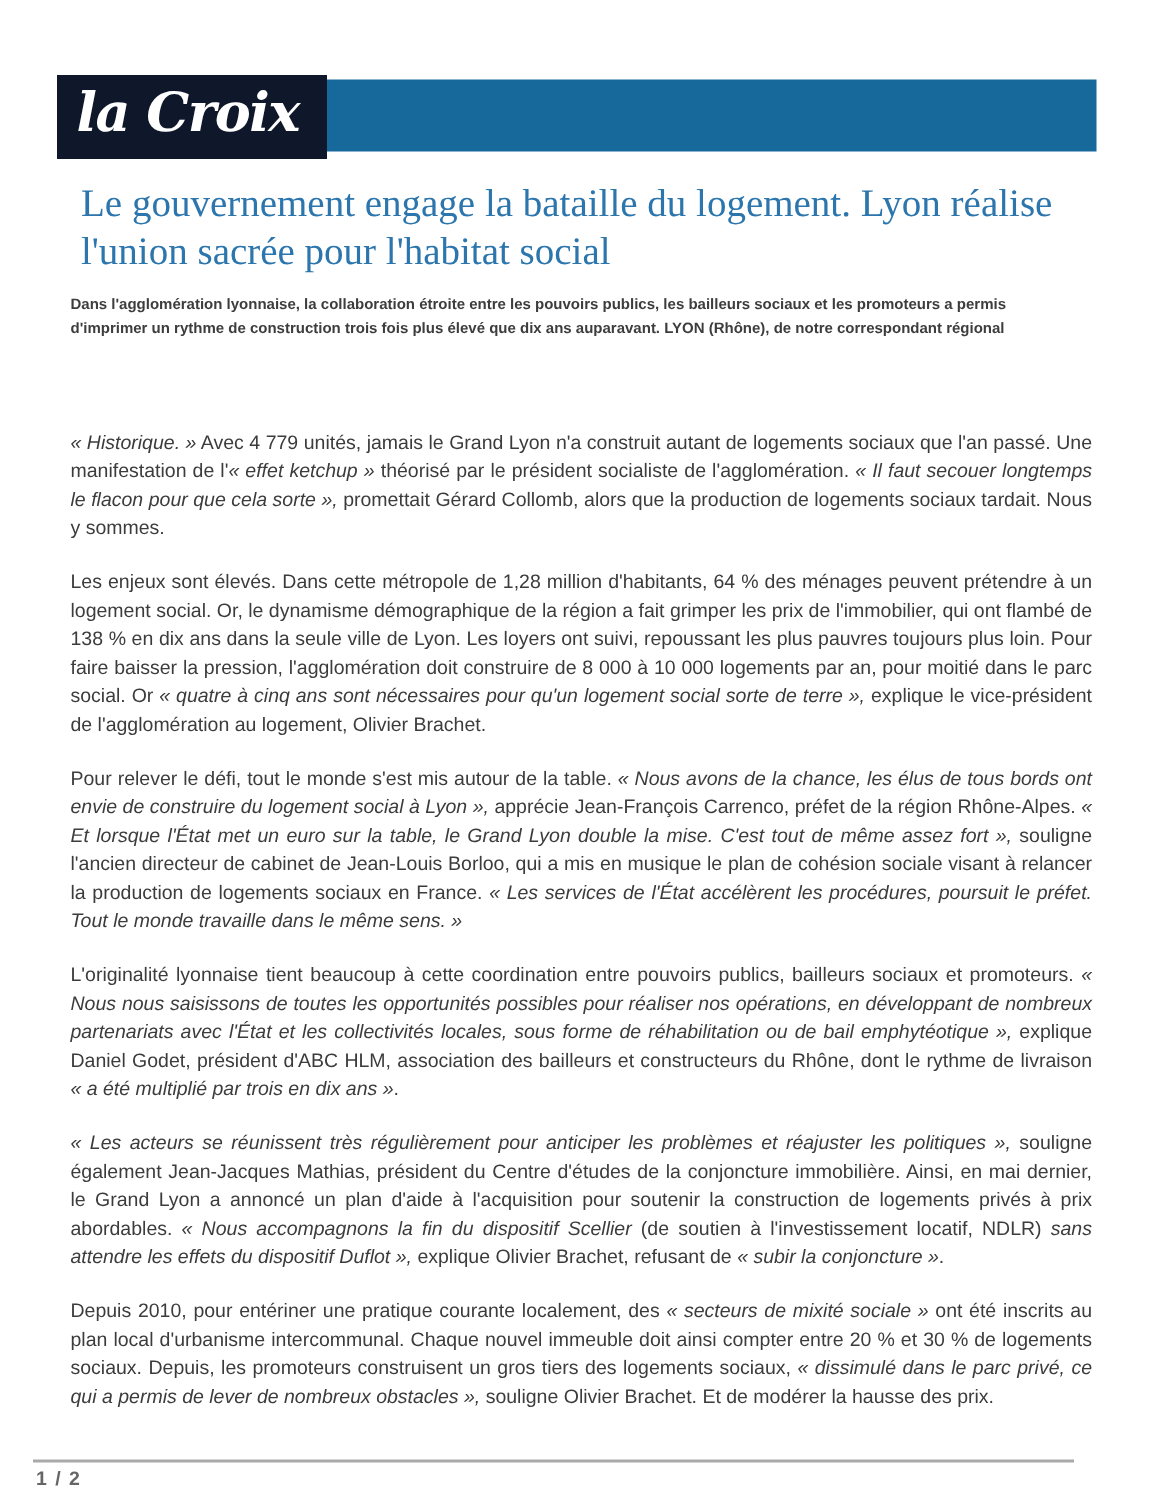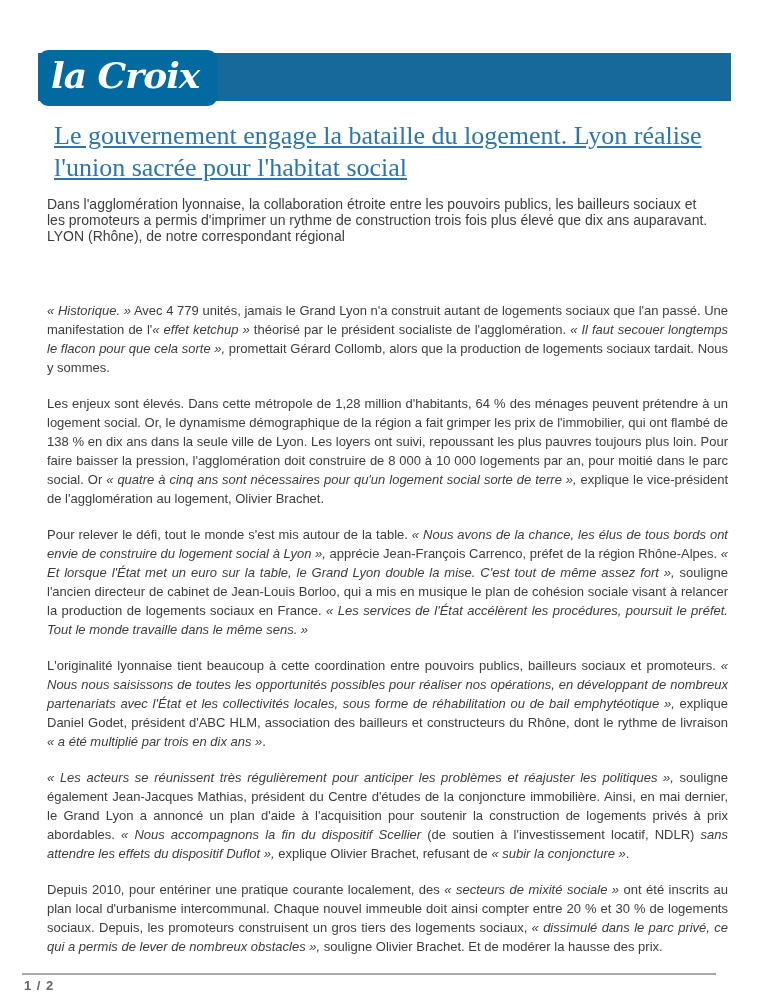--- a/index.html
+++ b/index.html
@@ -38,27 +38,27 @@
     position: absolute; left: 47px; top: 120px;
     width: 681px;
   }
   h1.headline {
     margin: 0 0 12px 7px;
     max-width: 662px;
     font-family: "Liberation Serif", serif;
     font-weight: 400;
     font-size: 26px; line-height: 32px;
     color: #2c76ad;
-    text-decoration: underline;
   }
   .lead {
     margin: 10px 0 0 0;
-    font-size: 14px; line-height: 16px;
+    font-size: 10px; line-height: 16px;
     color: #3d3d3d;
     max-width: 670px;
+    font-weight: bold;
   }
   .body-text {
     margin-top: 57px;
     font-size: 13px; line-height: 19px;
     color: #3c3c3c;
     text-align: justify;
   }
   .body-text p { margin: 0 0 17px 0; }
   .it { font-style: italic; }
 
@@ -72,21 +72,21 @@
     position: absolute; left: 24px; top: 978px;
     font-size: 13px; font-weight: bold;
     color: #666666;
     letter-spacing: 1px;
   }
 </style>
 </head>
 <body>
 
 <div class="masthead-bar" style="background: rgb(23, 105, 156);"></div>
-<div class="masthead-logo" style="background: #0369a1; border-radius: 11px;">
+<div class="masthead-logo" style="background: #0f172a;">
   <span class="brand">la Croix</span>
 </div>
 
 <div class="article">
   <h1 class="headline" style="color: rgb(44, 118, 173);">Le gouvernement engage la bataille du logement. Lyon réalise l'union sacrée pour l'habitat social</h1>
   <p class="lead">Dans l'agglomération lyonnaise, la collaboration étroite entre les pouvoirs publics, les bailleurs sociaux et les promoteurs a permis d'imprimer un rythme de construction trois fois plus élevé que dix ans auparavant. LYON (Rhône), de notre correspondant régional</p>
   <div class="body-text" style="color: rgb(60, 60, 60);">
       <p><span class="it">« Historique. »</span><span> Avec 4 779 unités, jamais le Grand Lyon n'a construit autant de logements sociaux que l'an passé. Une manifestation de l'</span><span class="it">« effet ketchup »</span><span> théorisé par le président socialiste de l'agglomération. </span><span class="it">« Il faut secouer longtemps le flacon pour que cela sorte »,</span><span> promettait Gérard Collomb, alors que la production de logements sociaux tardait. Nous y sommes.</span></p>
       <p><span>Les enjeux sont élevés. Dans cette métropole de 1,28 million d'habitants, 64 % des ménages peuvent prétendre à un logement social. Or, le dynamisme démographique de la région a fait grimper les prix de l'immobilier, qui ont flambé de 138 % en dix ans dans la seule ville de Lyon. Les loyers ont suivi, repoussant les plus pauvres toujours plus loin. Pour faire baisser la pression, l'agglomération doit construire de 8 000 à 10 000 logements par an, pour moitié dans le parc social. Or </span><span class="it">« quatre à cinq ans sont nécessaires pour qu'un logement social sorte de terre »,</span><span> explique le vice-président de l'agglomération au logement, Olivier Brachet.</span></p>
       <p><span>Pour relever le défi, tout le monde s'est mis autour de la table. </span><span class="it">« Nous avons de la chance, les élus de tous bords ont envie de construire du logement social à Lyon »,</span><span> apprécie Jean-François Carrenco, préfet de la région Rhône-Alpes. </span><span class="it">« Et lorsque l'État met un euro sur la table, le Grand Lyon double la mise. C'est tout de même assez fort »,</span><span> souligne l'ancien directeur de cabinet de Jean-Louis Borloo, qui a mis en musique le plan de cohésion sociale visant à relancer la production de logements sociaux en France. </span><span class="it">« Les services de l'État accélèrent les procédures, poursuit le préfet. Tout le monde travaille dans le même sens. »</span></p>

